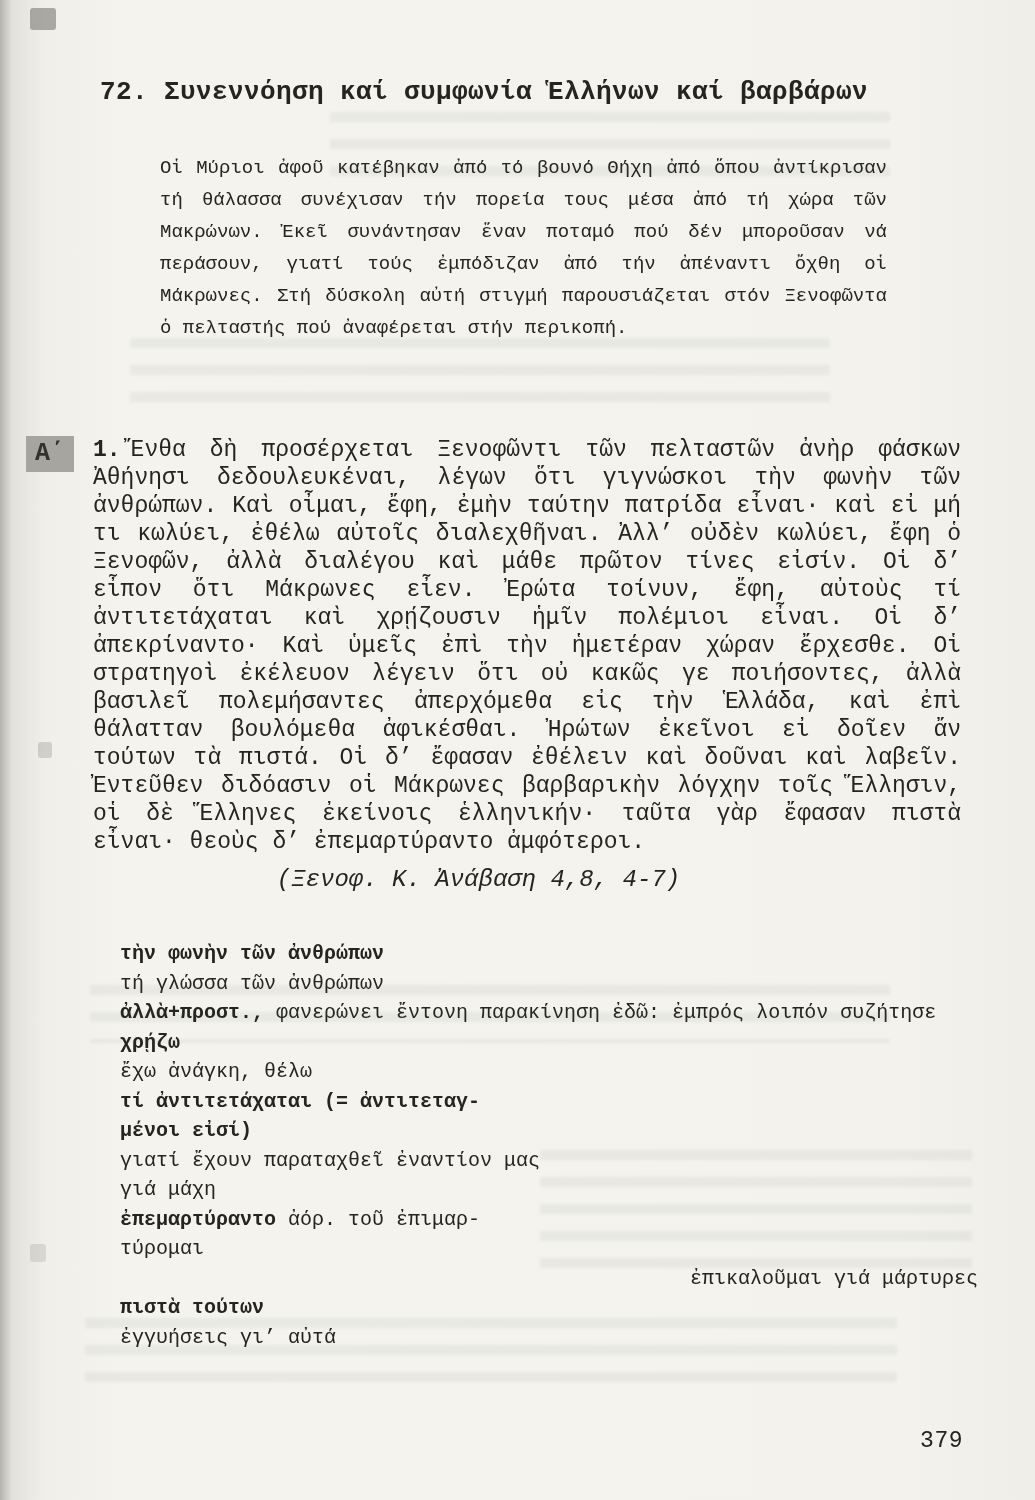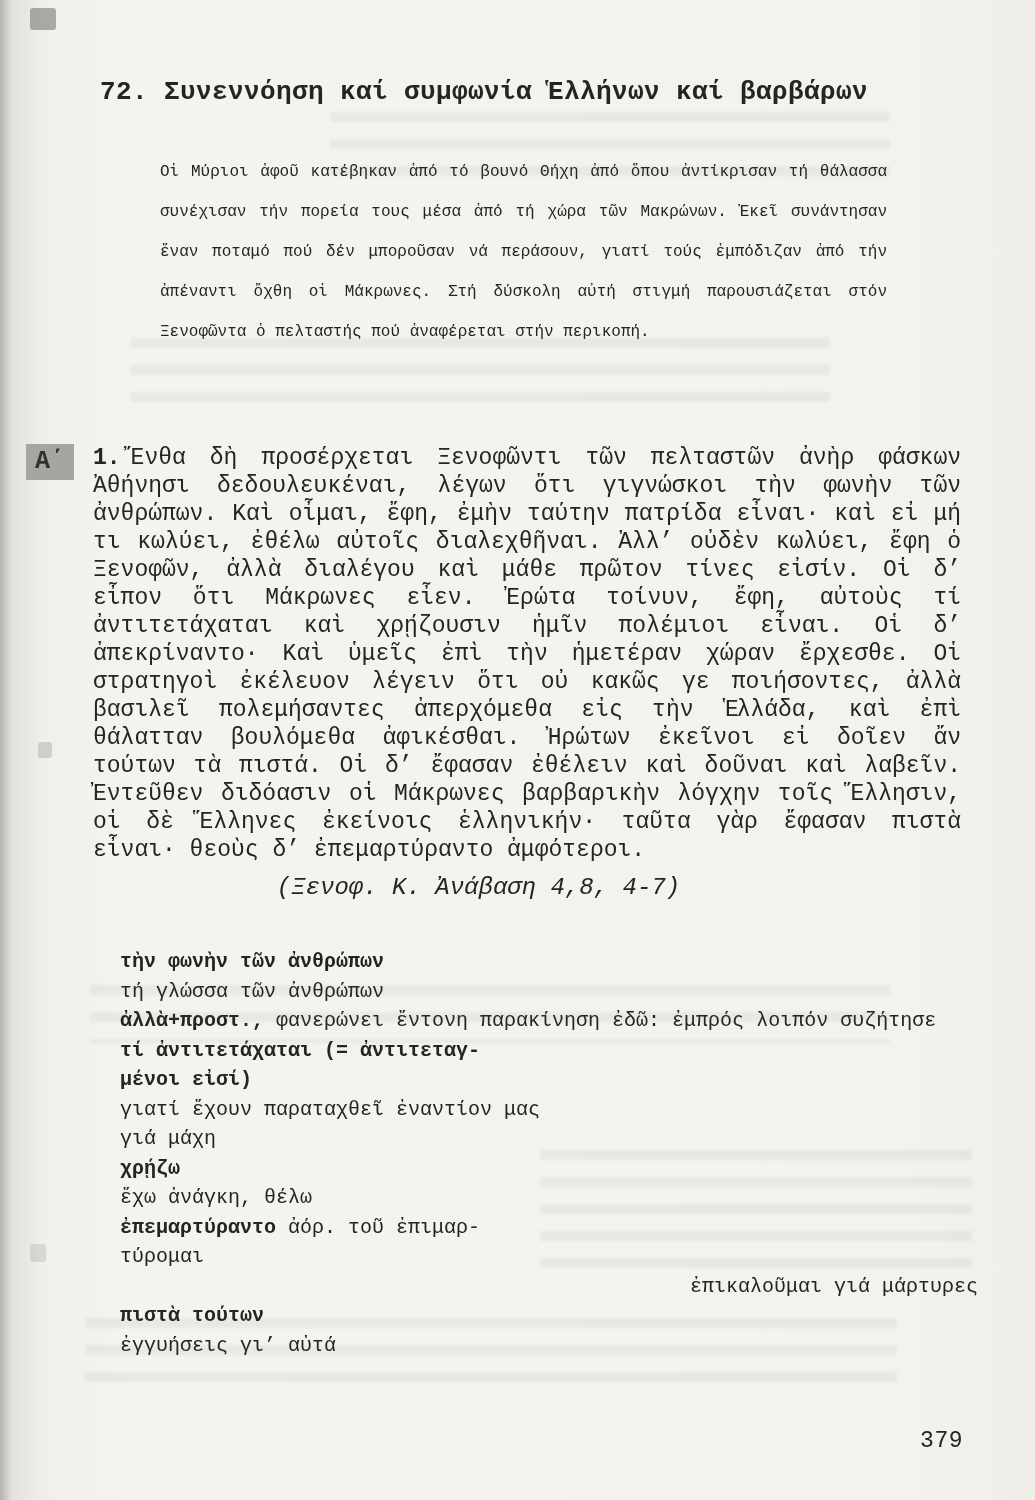--- a/index.html
+++ b/index.html
@@ -20,22 +20,22 @@
     margin: 76px 40px 0 100px;
     font-size: 26px;
     font-weight: bold;
     letter-spacing: 0.4px;
     line-height: 32px;
   }
 
   .intro {
     margin: 44px 0 0 160px;
     width: 727px;
-    font-size: 16px;
-    line-height: 40px;
+    font-size: 19px;
+    line-height: 32px;
     text-align: justify;
   }
 
   .main-wrap { position: relative; margin-top: 92px; }
 
   .marker {
     position: absolute;
     left: 26px;
     top: 0px;
     width: 48px;
@@ -136,29 +136,29 @@
     <div class="g-row">
       <div class="g-term"><b>τὴν φωνὴν τῶν ἀνθρώπων</b></div>
       <div class="g-def">τή γλώσσα τῶν ἀνθρώπων</div>
     </div>
 
     <div class="g-row">
       <div class="g-full"><b>ἀλλὰ+προστ.,</b> <span class="g-extra">φανερώνει ἔντονη παρακίνηση ἐδῶ: ἐμπρός λοιπόν συζήτησε</span></div>
     </div>
 
     <div class="g-row">
+      <div class="g-term"><b>χρῄζω</b></div>
+      <div class="g-def">ἔχω ἀνάγκη, θέλω</div>
+    </div>
+
+    <div class="g-row">
       <div class="g-term"><b>τί ἀντιτετάχαται (= ἀντιτεταγ-
 μένοι εἰσί)</b></div>
       <div class="g-def">γιατί ἔχουν παραταχθεῖ ἐναντίον μας
 γιά μάχη</div>
-    </div>
-
-    <div class="g-row">
-      <div class="g-term"><b>χρῄζω</b></div>
-      <div class="g-def">ἔχω ἀνάγκη, θέλω</div>
     </div>
 
 
     <div class="g-row">
       <div class="g-term"><b>ἐπεμαρτύραντο</b> <span class="g-extra">ἀόρ. τοῦ ἐπιμαρ-
 τύρομαι</span></div>
       <div class="g-def g-def-low">ἐπικαλοῦμαι γιά μάρτυρες</div>
     </div>
 
     <div class="g-row">

